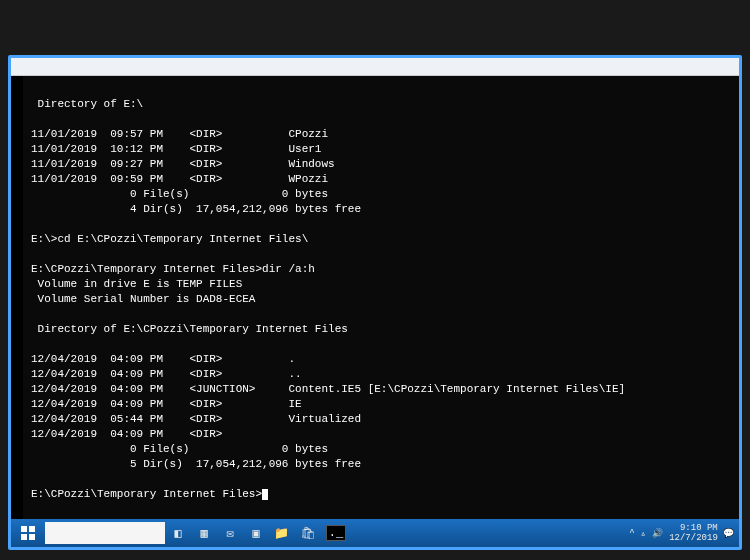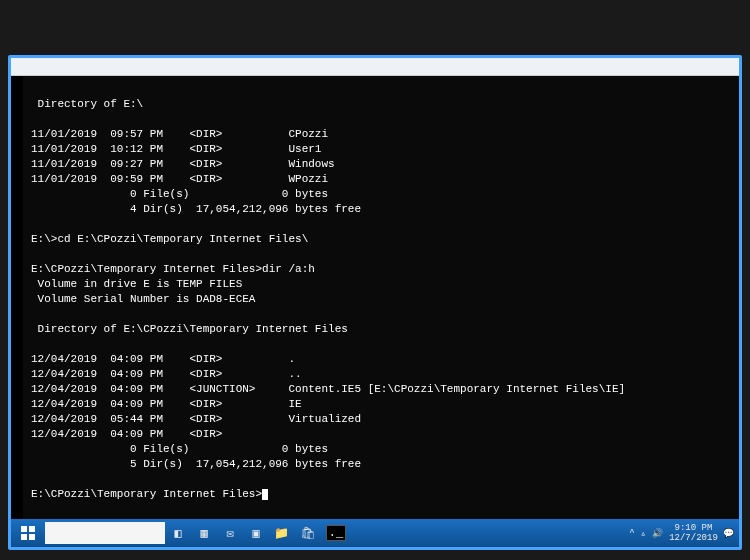--- a/index.html
+++ b/index.html
@@ -127,20 +127,20 @@
     <div class="task-icon">✉</div>
     <div class="task-icon">▣</div>
     <div class="task-icon">📁</div>
     <div class="task-icon">🛍</div>
     <div class="task-icon" style="background:#000;border:1px solid #555;width:20px;height:16px;">._</div>
 
     <div class="tray">
       <span>^</span>
       <span>▵</span>
       <span>🔊</span>
-      <div style="text-align:center;line-height:10px;">
+      <div style="text-align:right;line-height:10px;">
         <div>9:10 PM</div>
         <div>12/7/2019</div>
       </div>
       <span>💬</span>
     </div>
   </div>
 </div>
 
 </body></html>

